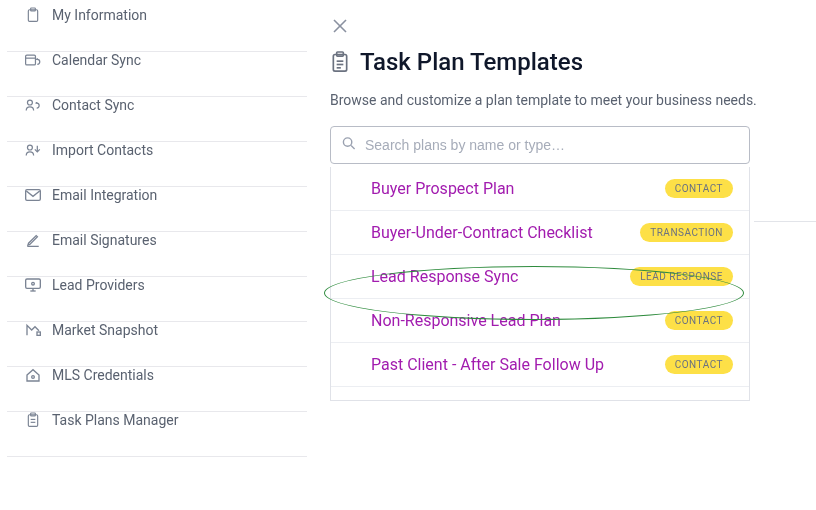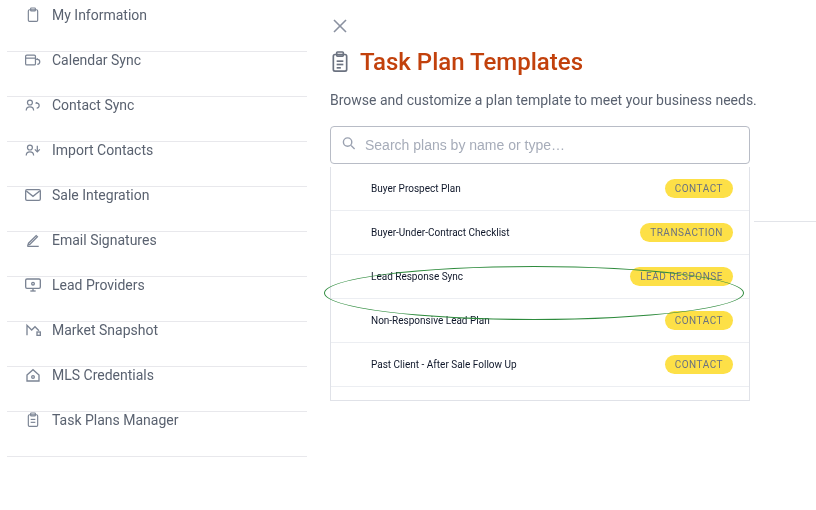--- a/index.html
+++ b/index.html
@@ -60,21 +60,21 @@
   }
   .title-row .clip-icon {
     width: 20px;
     height: 22px;
     margin-right: 10px;
     color: #6b7280;
   }
   .title-row h1 {
     font-size: 24px;
     font-weight: 500;
-    color: #c2410c;
+    color: #0f172a;
   }
   .subtitle {
     font-size: 14px;
     color: #5a6270;
     margin-bottom: 18px;
   }
   .search-wrap {
     position: relative;
     width: 420px;
     margin-bottom: 3px;
@@ -109,22 +109,22 @@
     height: 44px;
     border-bottom: 1px solid #eceef2;
     display: flex;
     align-items: center;
     justify-content: space-between;
     padding: 0 16px 0 40px;
     cursor: pointer;
   }
   .plan-row:last-child { border-bottom: none; }
   .plan-name {
-    font-size: 10px;
-    color: #0f172a;
+    font-size: 16px;
+    color: #a21caf;
   }
   .badge {
     font-size: 10px;
     letter-spacing: 0.5px;
     color: #6b7280;
     background: #fde047;
     border-radius: 11px;
     padding: 4px 10px;
     text-transform: uppercase;
   }
@@ -197,21 +197,21 @@
     </span>
     <span>Import Contacts</span>
   </div>
   <div class="sidebar-item">
     <span class="icon">
       <svg width="16" height="12" viewBox="0 0 24 18" fill="none" stroke="currentColor" stroke-width="2">
           <rect x="1" y="1" width="22" height="16" rx="2"></rect>
           <polyline points="2,3 12,11 22,3"></polyline>
         </svg>
     </span>
-    <span>Sale Integration</span>
+    <span>Email Integration</span>
   </div>
   <div class="sidebar-item">
     <span class="icon">
       <svg width="14" height="14" viewBox="0 0 22 22" fill="none" stroke="currentColor" stroke-width="2">
           <path d="M3 19l3-1 12-12-2-2L4 16z"></path>
           <line x1="2" y1="21" x2="20" y2="21"></line>
         </svg>
     </span>
     <span>Email Signatures</span>
   </div>

